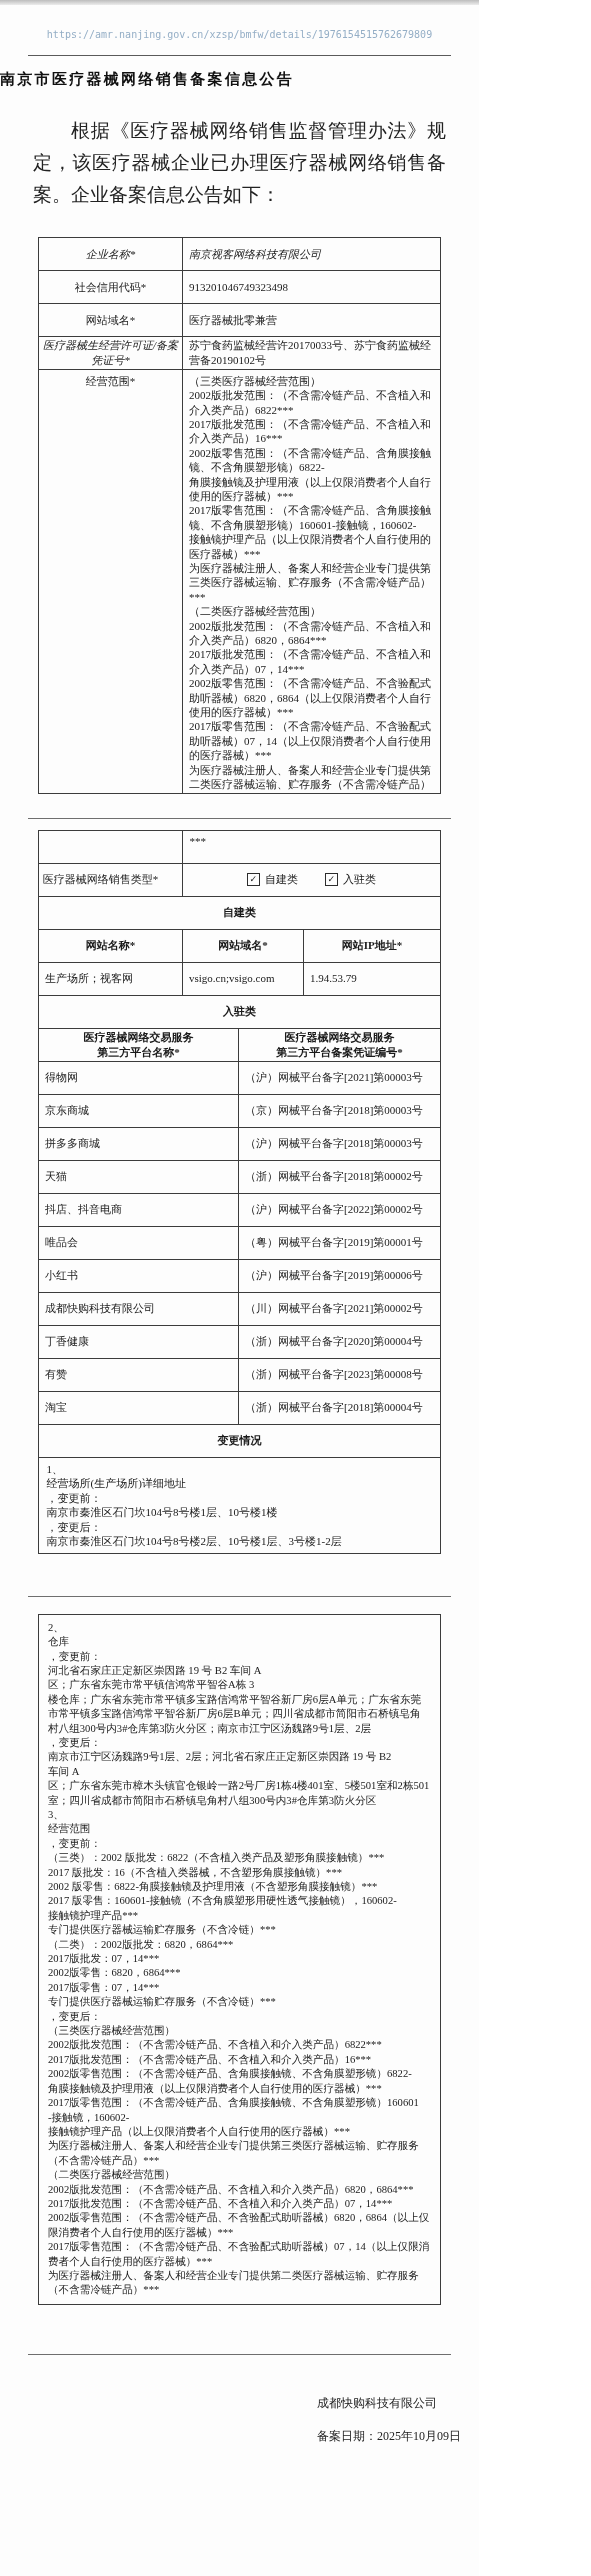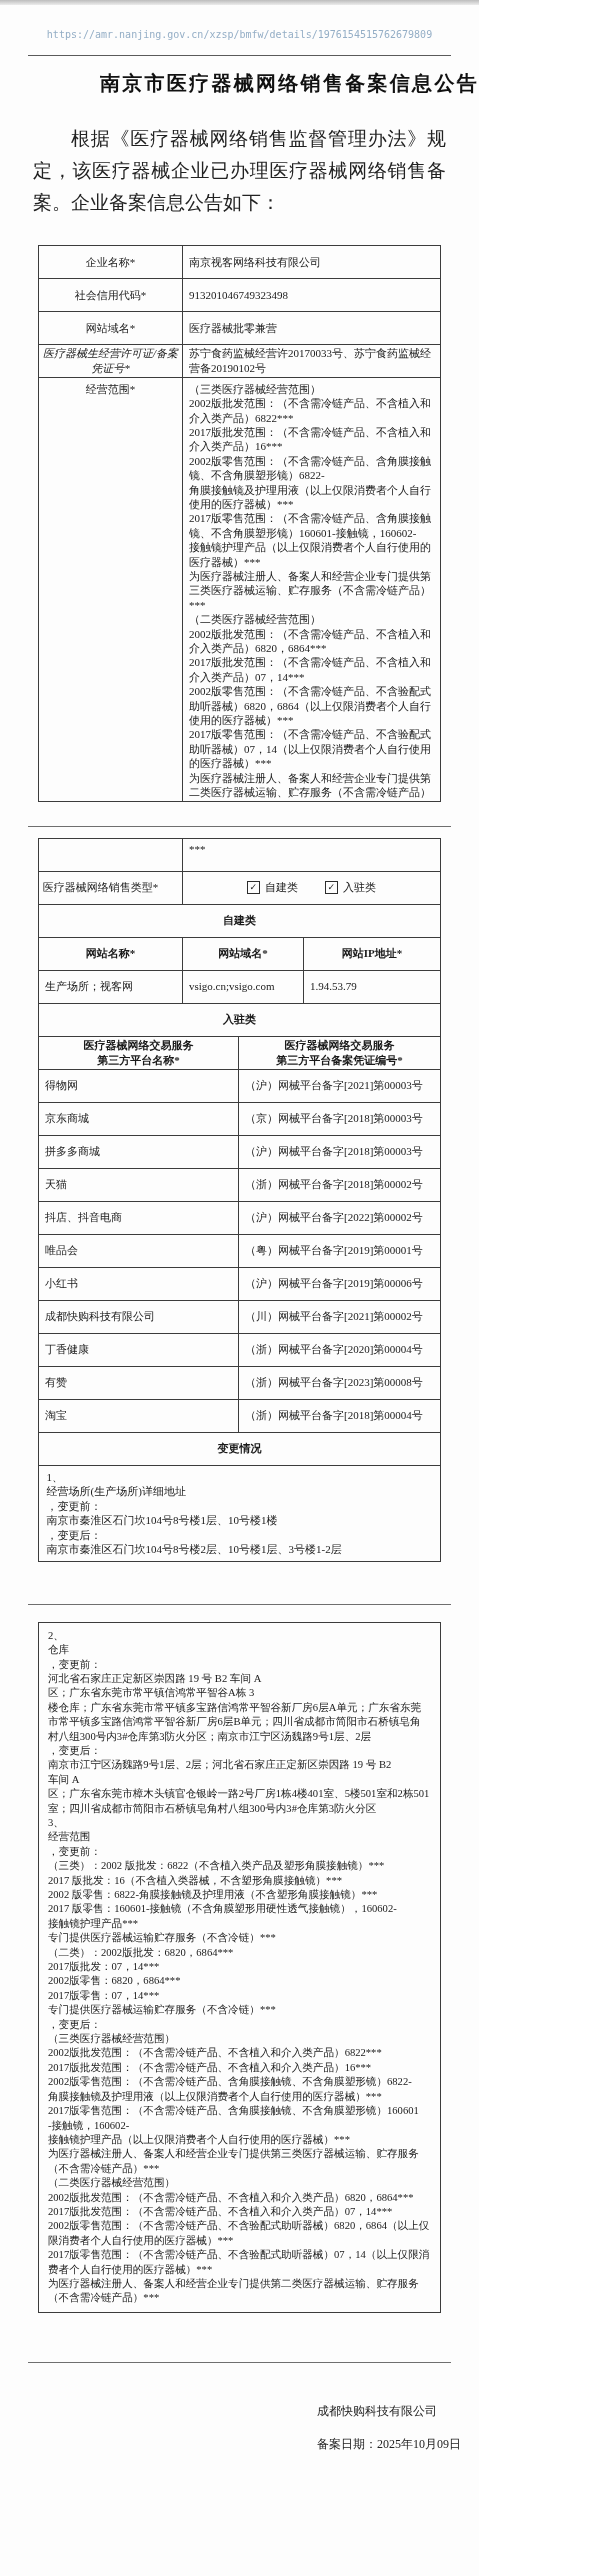--- a/index.html
+++ b/index.html
@@ -5,30 +5,30 @@
   html,body{margin:0;padding:0;}
   body{width:591px;background:#ffffff;}
   .page{position:relative;width:479px;height:2576px;overflow:hidden;
         background:#fdfdfd;
         font-family:"Liberation Serif","DejaVu Serif",serif;color:#1c1c1c;}
   .top-strip{height:5.3px;background:linear-gradient(#bdbdbd,#ececec);}
   .url-line{margin-top:24px;text-align:center;
             font-family:"DejaVu Sans Mono",monospace;
             font-size:10px;color:#94aec6;letter-spacing:0px;}
   .sep-url{width:423px;margin:15px auto 0;border:none;border-top:1.5px solid #5a5a5a;}
-  .doc-title{margin-top:13.6px;text-align:right;font-size:20px;font-weight:bold;
+  .doc-title{margin-top:13.6px;text-align:left;font-size:15px;font-weight:bold;
              letter-spacing:2.3px;color:#111;}
   .intro{width:413px;margin:26px auto 0;font-size:19px;line-height:32px;
          text-indent:2em;text-align:justify;color:#222;}
   .sep{width:423px;margin:0 auto;border:none;border-top:1.5px solid #6f6f6f;}
   
   .tbl{width:403px;margin:0 auto;border:1.5px solid #3c3c3c;box-sizing:border-box;
        font-size:11px;line-height:14.4px;color:#1a1a1a;}
   .trow{display:flex;border-top:0.8px solid #3c3c3c;box-sizing:border-box;}
-  .trow:first-child{border-top:none;}
+  .trow:first-child{border-top:none;font-style:italic;}
   .tc{border-left:0.8px solid #3c3c3c;box-sizing:border-box;display:flex;
       align-items:center;min-height:32px;padding:1.5px 6px;}
   .tc:first-child{border-left:none;}
   .lbl{width:143px;flex:0 0 143px;justify-content:center;text-align:center;}
   .val{flex:1 1 auto;justify-content:flex-start;text-align:left;}
   .pre{white-space:pre-line;}
   .top-align{align-items:flex-start;padding-top:3.8px;}
   .span-head{flex:1;justify-content:center;text-align:center;font-weight:bold;min-height:32px;}
   .w-col1{width:143px;flex:0 0 143px;}
   .w-col2{width:121px;flex:0 0 121px;}

